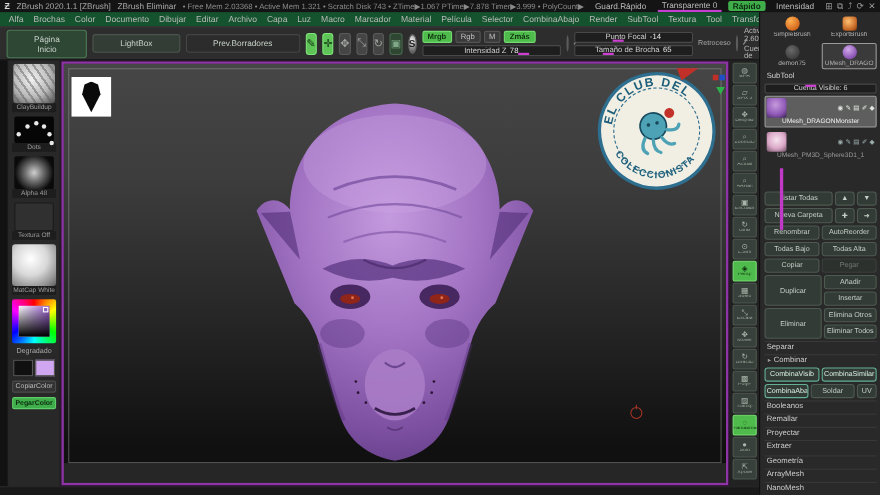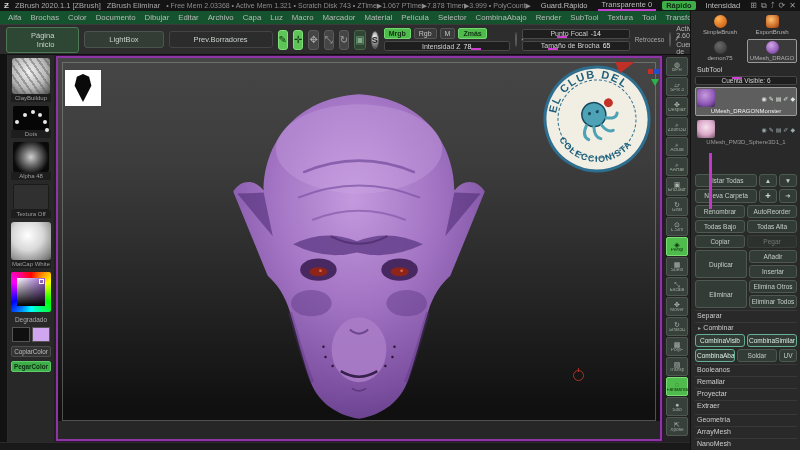--- a/index.html
+++ b/index.html
@@ -22,21 +22,21 @@
   .mainrow{flex:1;display:flex;min-height:0;}
   .leftcol{width:690px;display:flex;flex-direction:column;min-width:0;}
 
   .menubar{height:13px;background:#14532d;display:flex;align-items:center;gap:9px;
     padding:0 8px;font-size:7.8px;color:#b9b9b9;white-space:nowrap;overflow:hidden;}
 
   
   .shelf{height:31px;background:#2d2d2d;border-top:1px solid #3a3a3a;border-bottom:1px solid #101010;
     display:flex;align-items:center;gap:5px;padding:0 6px;font-size:7.5px;overflow:hidden;}
   .sh-btn{background:#343c36;border:1px solid #4a554d;border-radius:3px;color:#c8d2c9;
-    padding:3px 24px;font-size:7.5px;text-align:right;}
+    padding:3px 24px;font-size:7.5px;text-align:center;}
   .sh-btn.home{background:#2e4634;border-color:#4c7a55;}
   .sq{width:20px;height:20px;border-radius:3px;display:flex;align-items:center;justify-content:center;
     font-size:10px;background:#454545;border:1px solid #5a5a5a;color:#9fa59f;}
   .sq.on{background:#5ec457;border-color:#7fe278;color:#143814;}
   .sq.dk{background:#2f4633;border-color:#47664c;color:#7ea887;}
   .sphereS{width:18px;height:18px;border-radius:50%;
     background:radial-gradient(circle at 35% 30%,#efefef,#8a8a8a 60%,#4a4a4a);
     color:#222;font-size:9px;font-weight:bold;display:flex;align-items:center;justify-content:center;
     border:1px solid #666;}
   .paintgrp{display:flex;flex-direction:column;gap:2px;}

